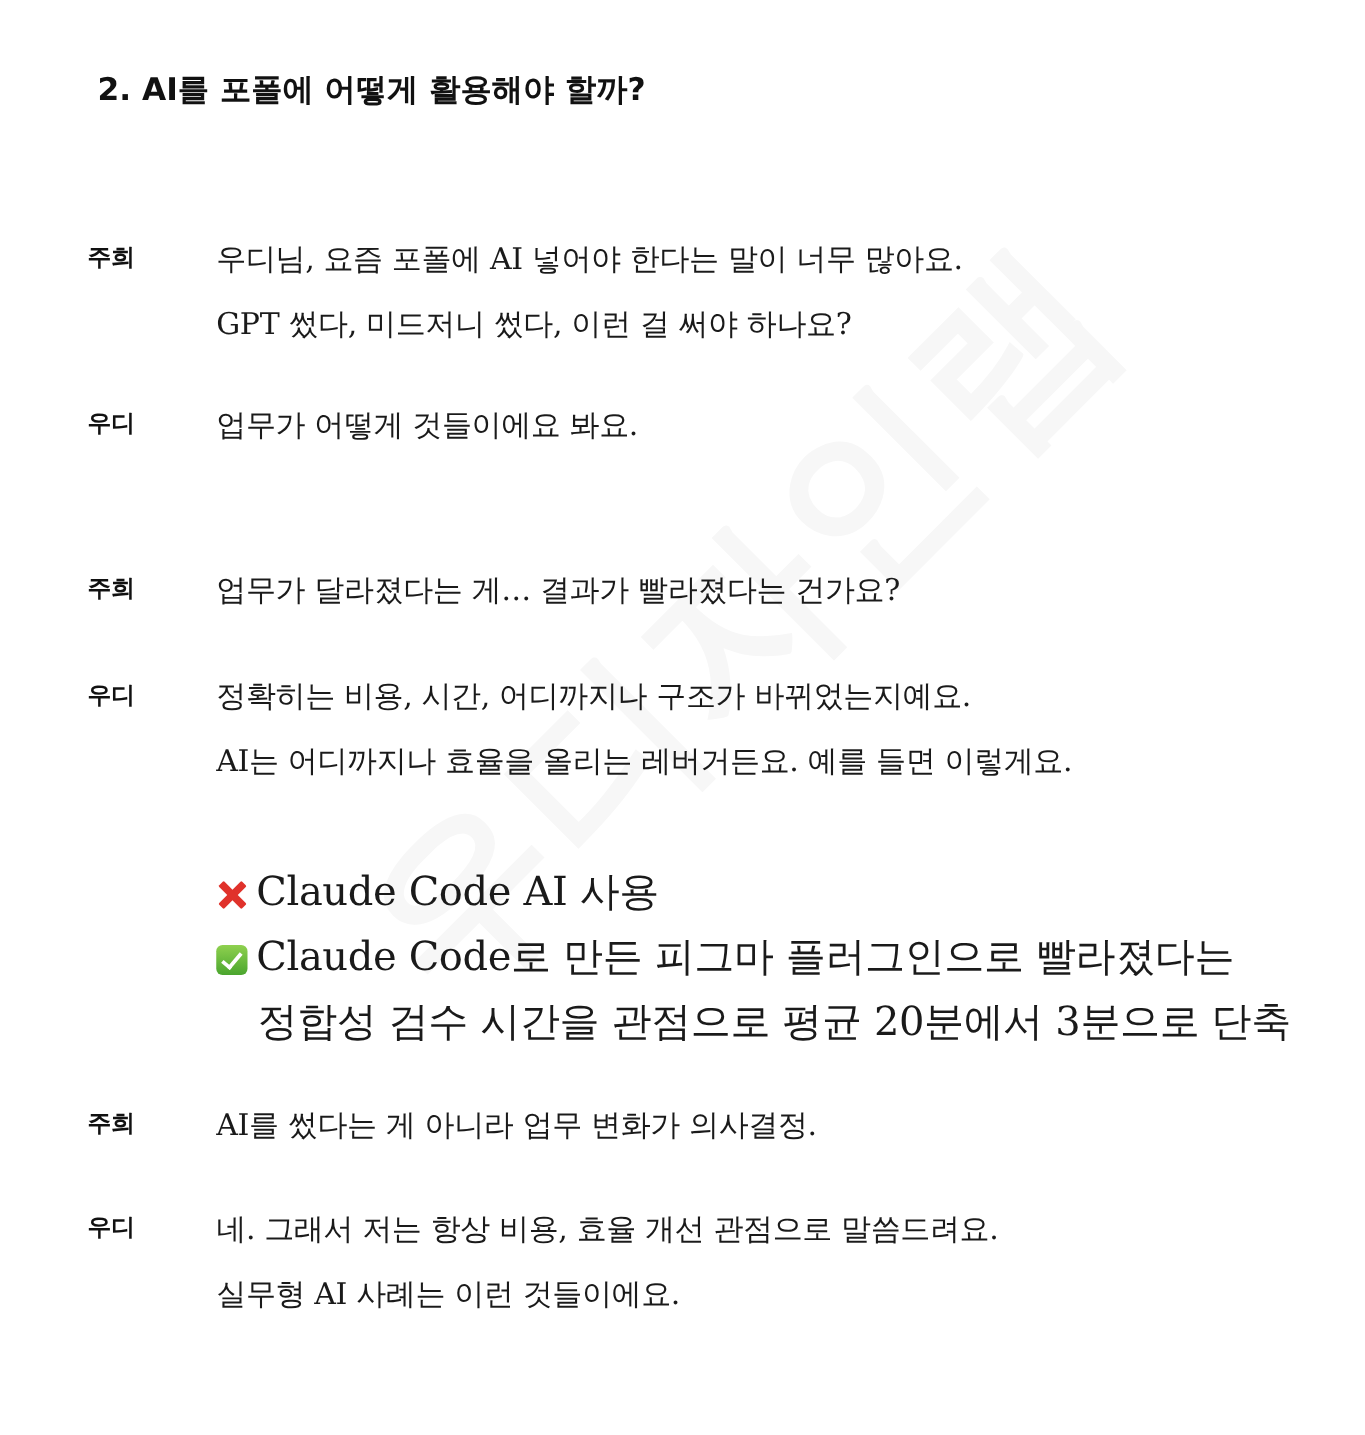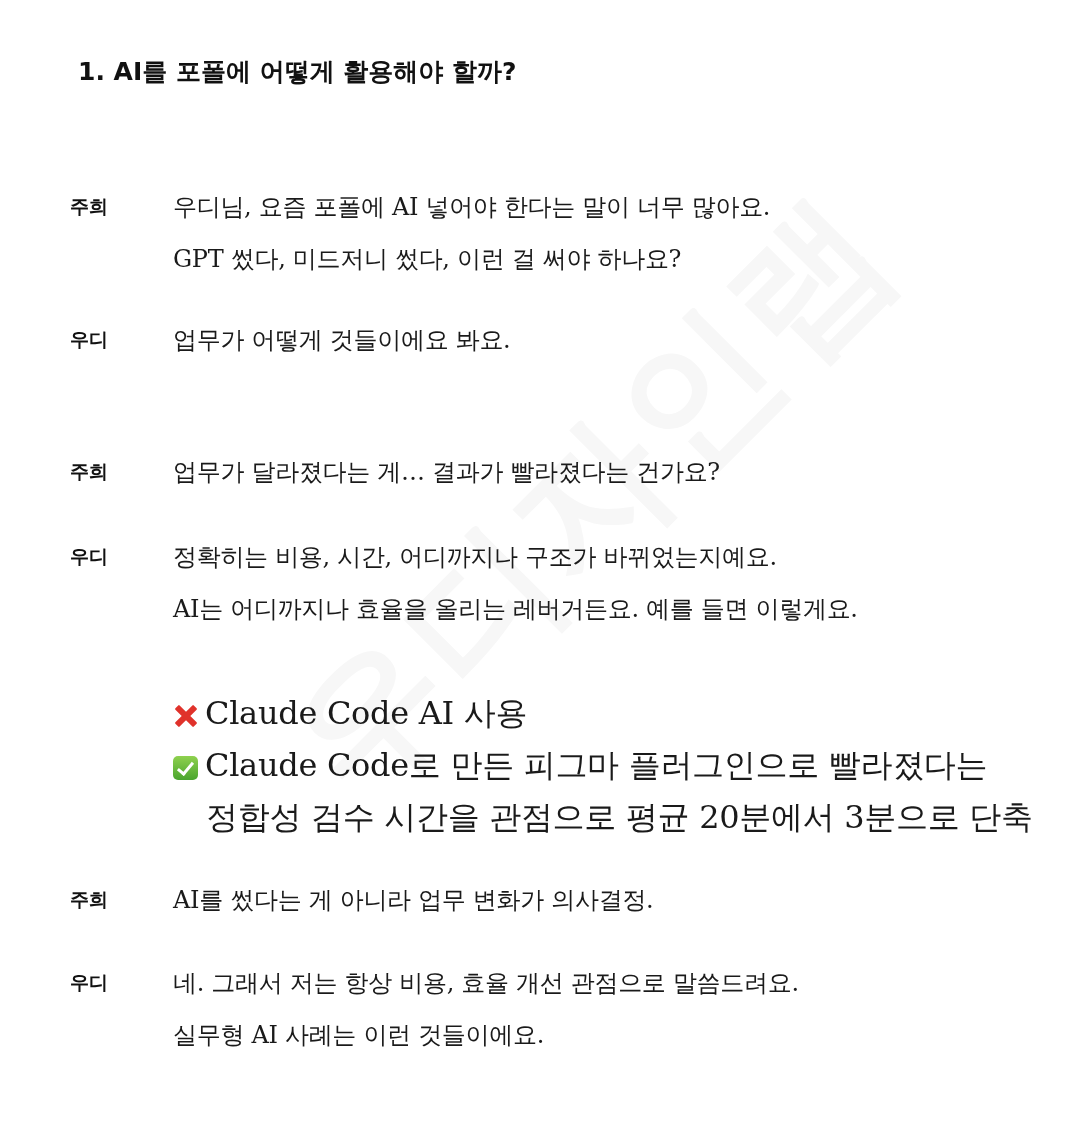--- a/index.html
+++ b/index.html
@@ -134,21 +134,21 @@
       border-right: 3px solid #fff;
       border-bottom: 3px solid #fff;
       transform: rotate(40deg);
     }
   </style>
 </head>
 <body>
 
 <div class="watermark">우디자인랩</div>
 
-<h1 class="title">1. AI를 포폴에 어떻게 활용해야 할까?</h1>
+<h1 class="title">2. AI를 포폴에 어떻게 활용해야 할까?</h1>
 
 <div class="dialog">
 
   <div class="turn" style="top:192px;">
     <div class="speaker">주희</div>
     <div class="lines">
       <div class="line">우디님, 요즘 포폴에 AI 넣어야 한다는 말이 너무 많아요.</div>
       <div class="line">GPT 썼다, 미드저니 썼다, 이런 걸 써야 하나요?</div>
     </div>
   </div>

